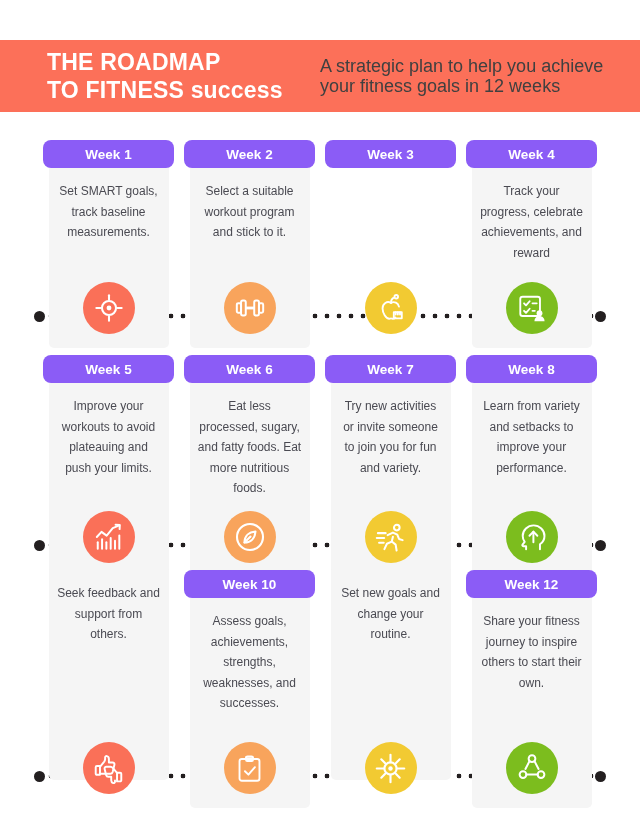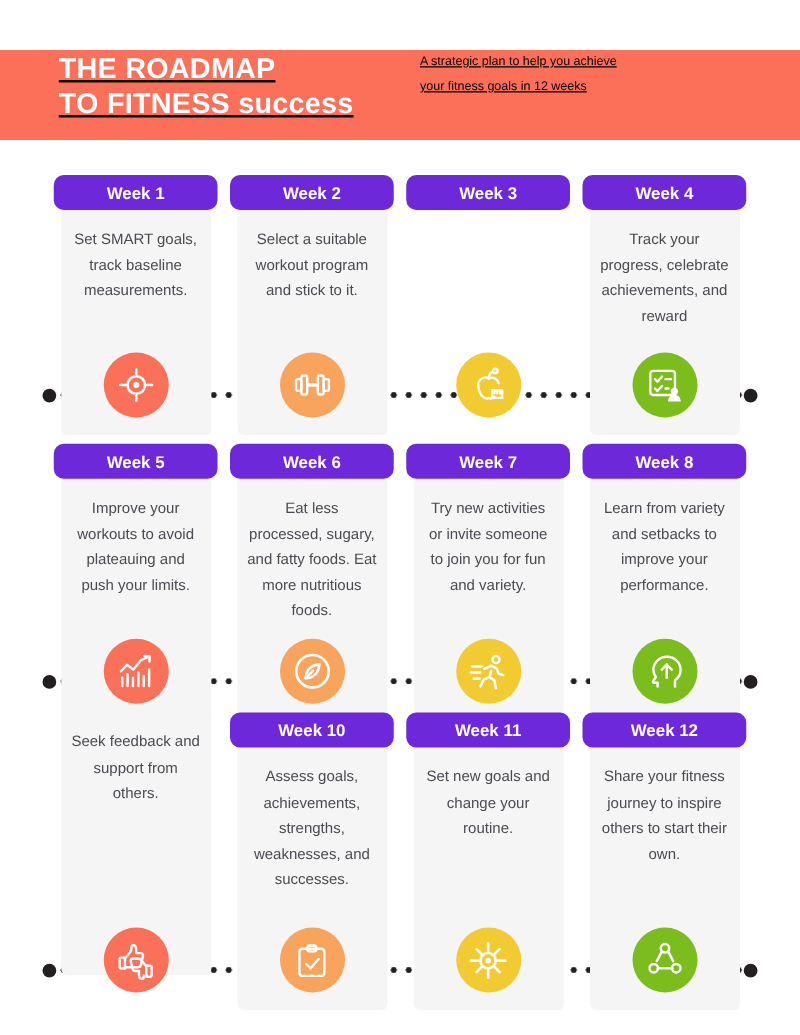--- a/index.html
+++ b/index.html
@@ -22,40 +22,39 @@
 
   
   .banner {
     position: absolute;
     left: 0;
     top: 40px;
     width: 640px;
     height: 72px;
     background: #fc7059;
     display: flex;
-    align-items: flex-start;
-    text-decoration: underline;
+    align-items: center;
   }
   .banner-title {
     margin-left: 47px;
     color: #ffffff;
     font-size: 23px;
     line-height: 28px;
     font-weight: 700;
     letter-spacing: 0.2px;
     white-space: pre-line;
     width: 270px;
   }
   .banner-sub {
-    color: #000000;
-    font-size: 10px;
+    color: #404040;
+    font-size: 18px;
     line-height: 20px;
     font-weight: 400;
     white-space: pre-line;
-    margin-left: 19px;
+    margin-left: 3px;
   }
 
   
   .rows {
     position: absolute;
     left: 0;
     top: 140px;
     width: 640px;
   }
   .row {
@@ -108,21 +107,21 @@
     position: relative;
     width: 131px;
     display: flex;
     flex-direction: column;
     align-items: center;
   }
   .card-header {
     width: 131px;
     height: 28px;
     border-radius: 8px;
-    background: #6d28d9;
+    background: #8b5cf6;
     color: #ffffff;
     font-size: 13.5px;
     font-weight: 700;
     display: flex;
     align-items: center;
     justify-content: center;
     position: relative;
     z-index: 3;
   }
   .card-body {
@@ -377,21 +376,20 @@
                 <svg width="29" height="29" viewBox="0 0 32 32" fill="none" stroke="#fff" stroke-width="2.1" stroke-linecap="round" stroke-linejoin="round">
       <rect x="5" y="5.5" width="22" height="24" rx="2.6"></rect>
       <path d="M12.2 5.5V4.2c0-.9.7-1.6 1.6-1.6h4.4c.9 0 1.6.7 1.6 1.6v1.3"></path>
       <rect x="12.2" y="3.2" width="7.6" height="4.6" rx="1.3"></rect>
       <polyline points="11,19 14.8,22.8 22,14.5"></polyline>
                 </svg>
               </span>
             </div>
           </div>
           <div class="card">
-            <div class="card-header">Week 11</div>
             <div class="card-body">
               <div class="card-text">Set new goals and change your routine.</div>
             </div>
             <div class="icon-circle c-yellow" style="background: rgb(242, 202, 50);">
               <span>
                 <svg width="31" height="31" viewBox="0 0 32 32" fill="none" stroke="#fff" stroke-width="2.2" stroke-linecap="round">
       <circle cx="16" cy="16" r="6.3"></circle>
       <circle cx="16" cy="16" r="2.3" fill="#fff" stroke="none"></circle>
       <line x1="16" y1="1.8" x2="16" y2="9.5"></line>
                   <line x1="16" y1="22.5" x2="16" y2="30.2"></line>

